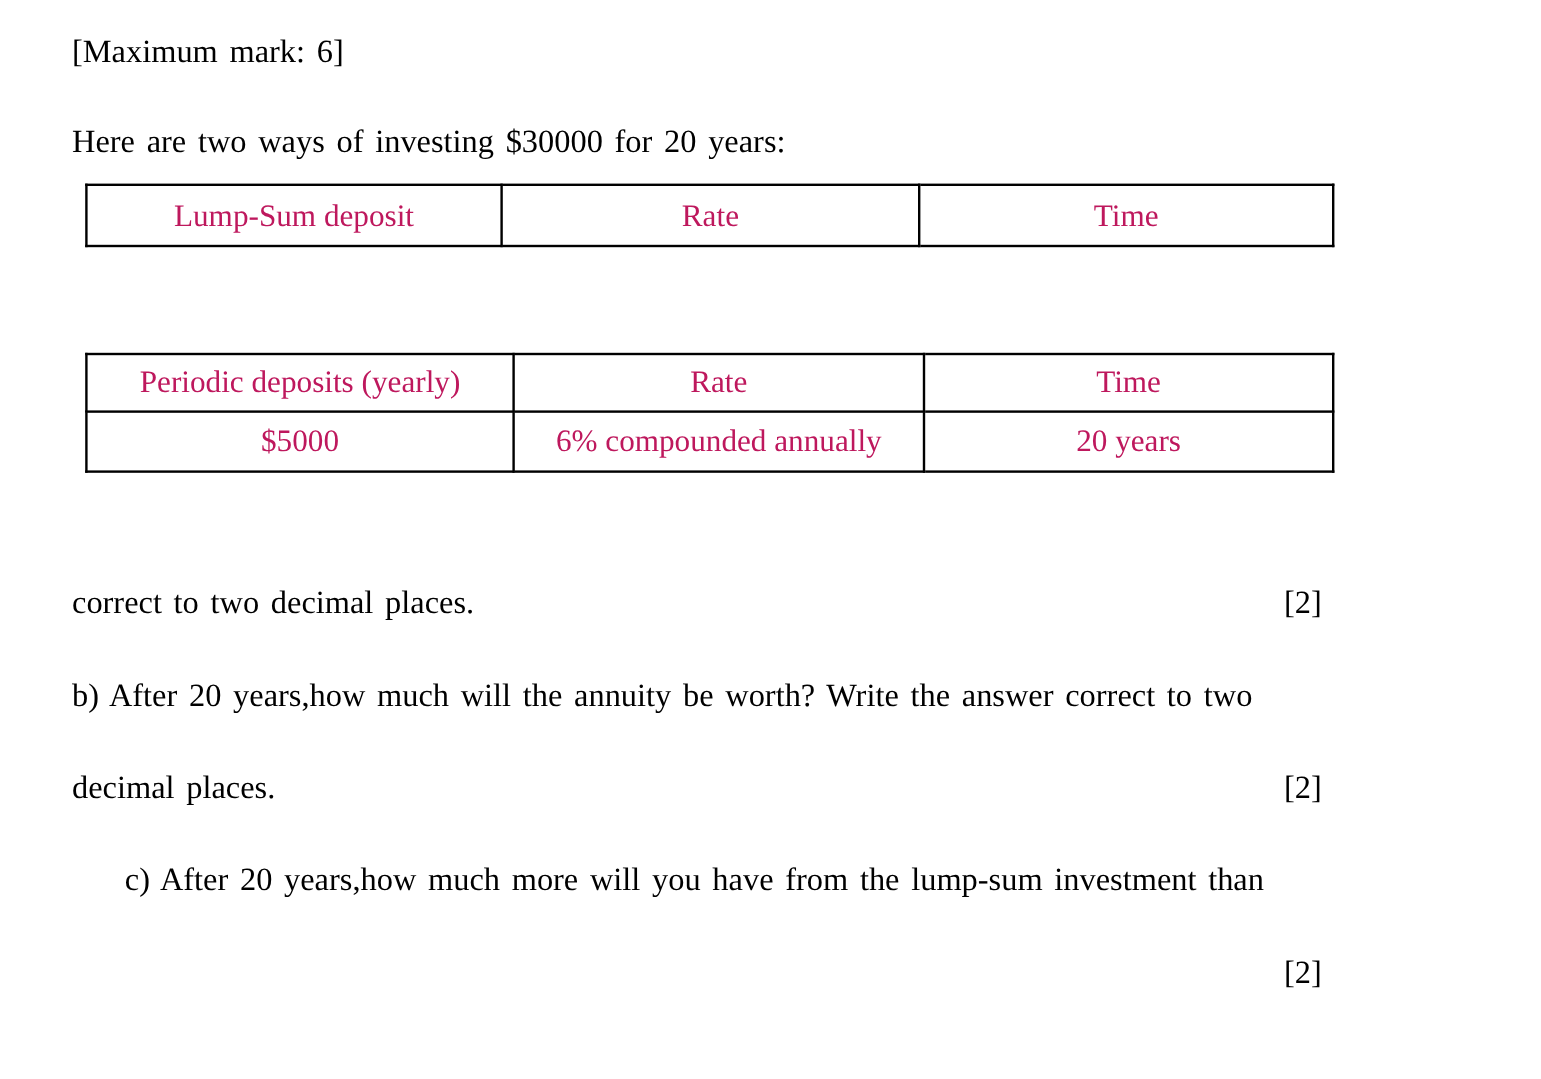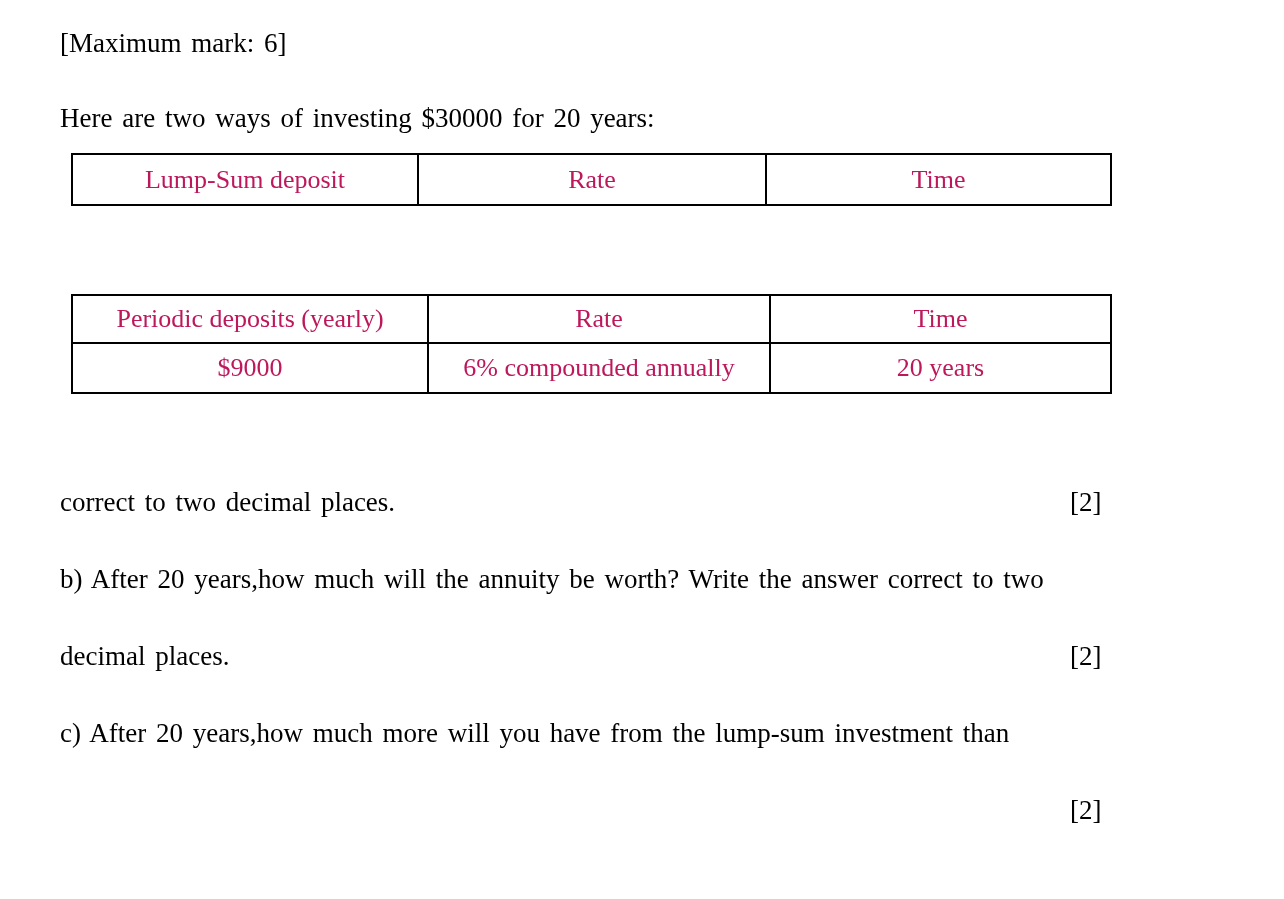--- a/index.html
+++ b/index.html
@@ -54,21 +54,21 @@
   #table-periodic { top: 294px; }
   #table-periodic tr.hdr td { height: 46px; }
   #table-periodic tr.dat td { height: 48px; }
 
   #line-max-mark { top: 28px; }
   #line-intro    { top: 103px; }
   #qa-line1 { top: 410px; }
   #qa-line2 { top: 487px; }
   #qb-line1 { top: 564px; }
   #qb-line2 { top: 641px; }
-  #qc-line1 { top: 718px; }
+  #qc-line1 { top: 718px; margin-left: 44px; }
   #qc-line2 { top: 795px; }
 </style>
 </head>
 <body>
 
 <div class="page">
 
   <div class="text-line" id="line-max-mark">[Maximum mark: 6]</div>
 
   <div class="text-line" id="line-intro">Here are two ways of investing $30000 for 20 years:</div>
@@ -94,21 +94,21 @@
         <col style="width:342px">
         <col style="width:341px">
       </colgroup>
     <tbody>
         <tr class="hdr">
       <td>Periodic deposits (yearly)</td>
       <td>Rate</td>
       <td>Time</td>
     </tr>
     <tr class="dat">
-      <td>$9000</td>
+      <td>$5000</td>
       <td>6% compounded annually</td>
       <td>20 years</td>
     </tr>
   </tbody>
     </table>
 
   <div class="text-line" id="qa-line2">
     <span>correct to two decimal places.</span>
     <span class="mark">[2]</span>
   </div>

